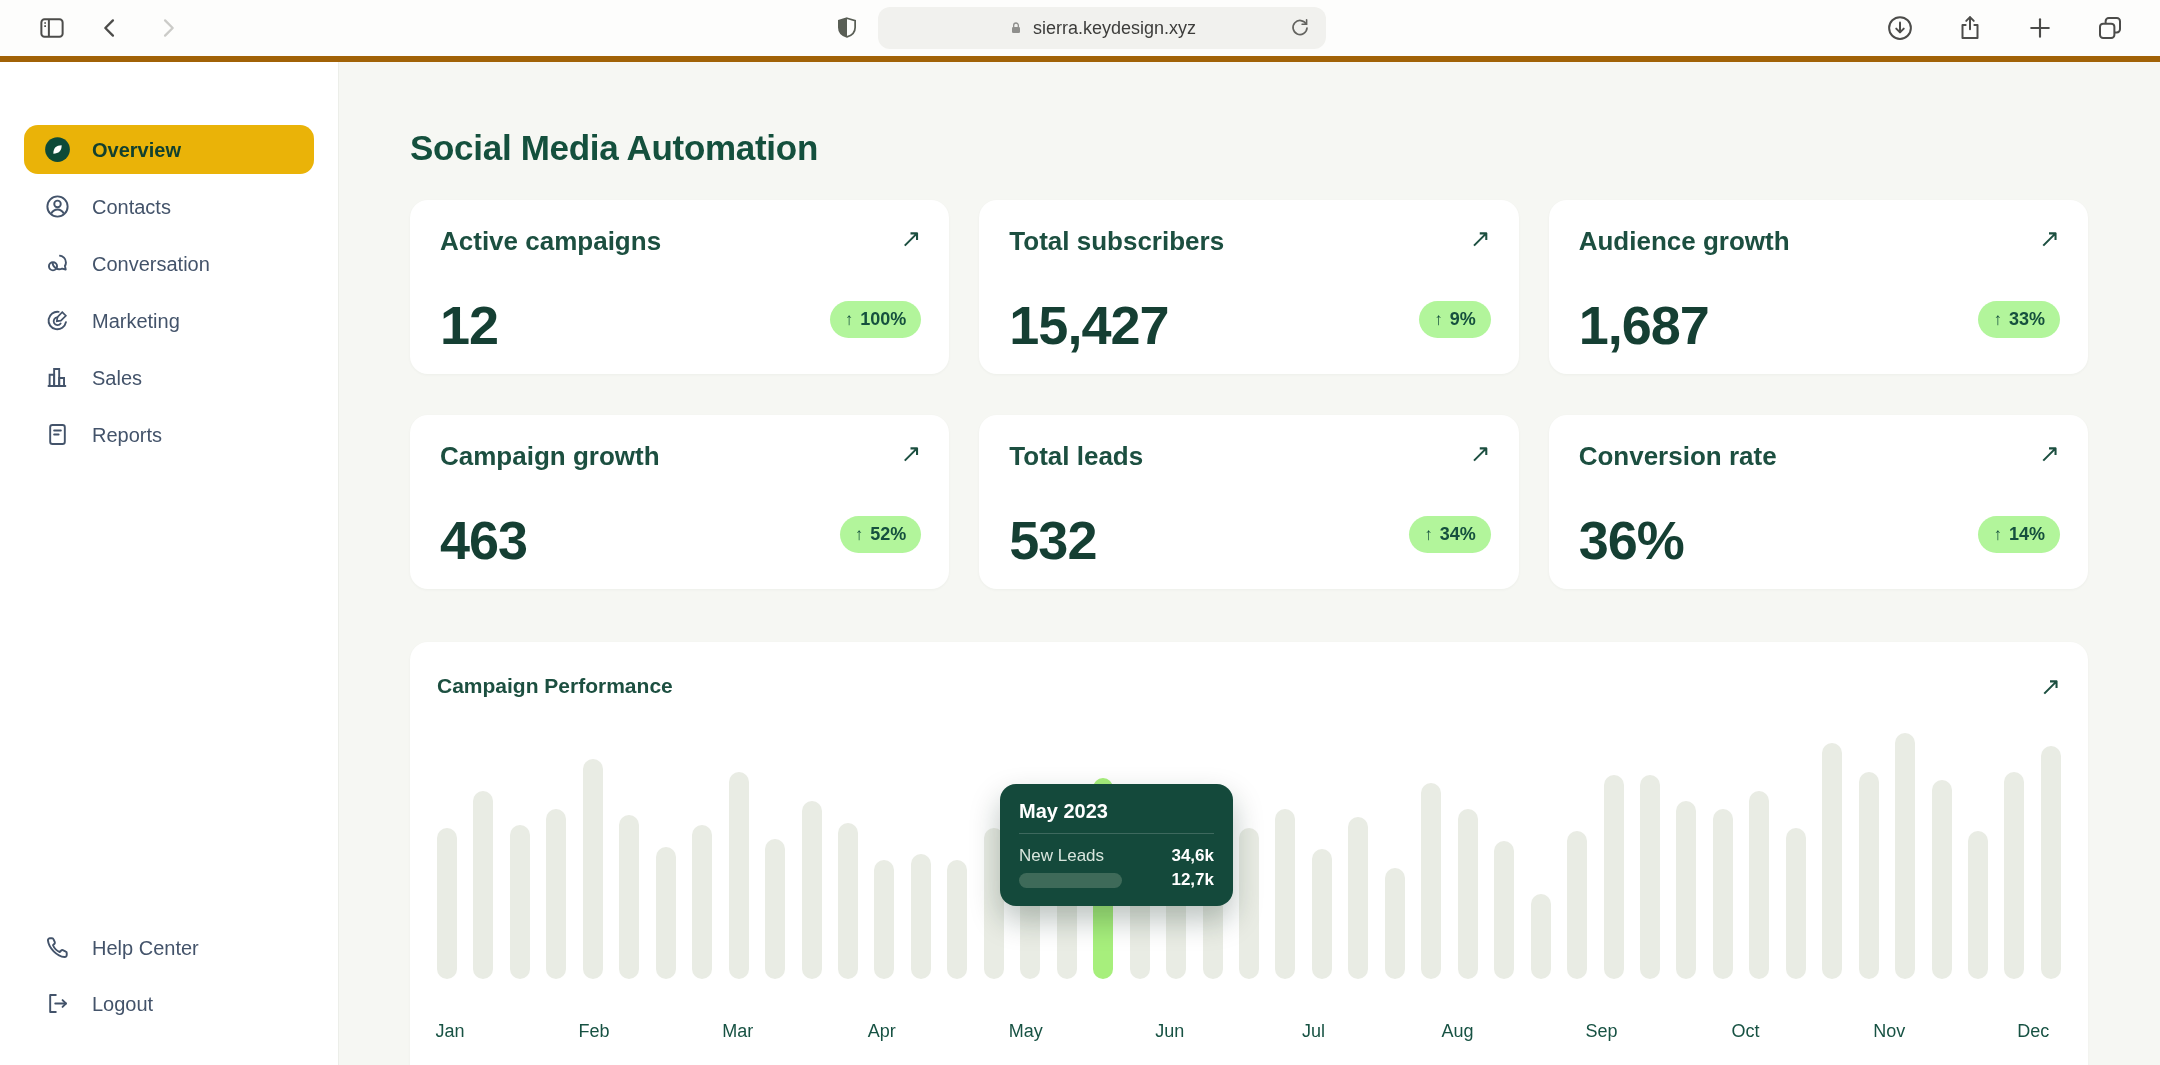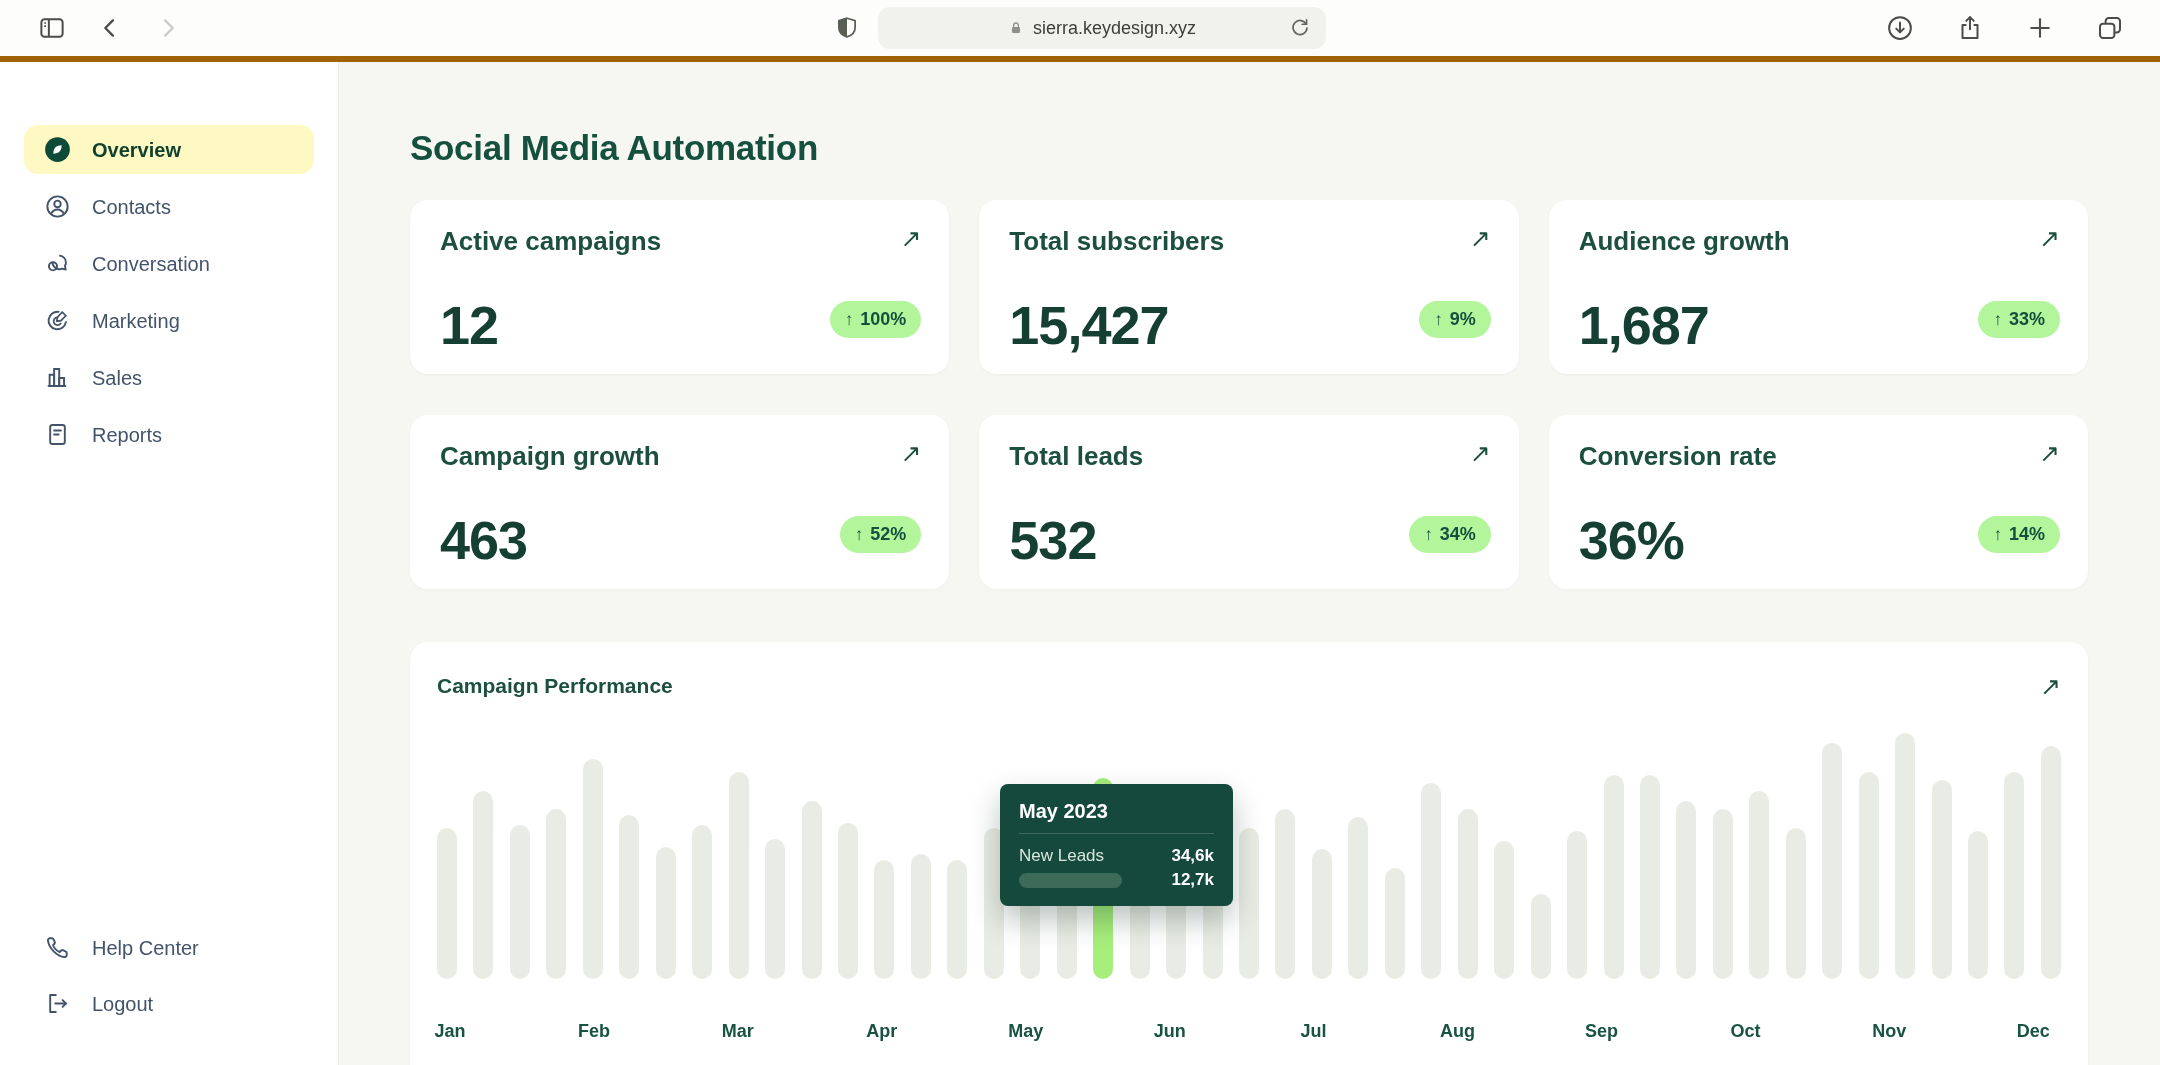--- a/index.html
+++ b/index.html
@@ -21,21 +21,21 @@
   .url-text { font-size:18px; color:#3d3d3b; }
   .reload { position:absolute; right:14px; top:9px; }
 
   
   .app { flex:1; display:flex; min-height:0; }
   .sidebar { width:339px; background:#ffffff; border-right:1px solid #eceee9;
     display:flex; flex-direction:column; padding:63px 24px 30px 24px; }
   .nav-item { display:flex; align-items:center; gap:21px; height:49px; padding:0 20px;
     border-radius:14px; margin-bottom:8px; color:#43536a; font-size:20px; cursor:pointer; }
   .nav-item .lbl { line-height:1; }
-  .nav-item.active { background:#fef9c3; color:#11402f; font-weight:bold; }
+  .nav-item.active { background:#eab308; color:#11402f; font-weight:bold; }
   .sidebar-footer { margin-top:auto; }
   .sidebar-footer .nav-item { margin-bottom:7px; }
 
   .content { flex:1; padding:66px 72px 0 71px; overflow:hidden; }
   .page-title { font-size:35px; font-weight:bold; color:#14503d; letter-spacing:-0.3px; }
 
   
   .cards { margin-top:32px; display:grid; grid-template-columns:repeat(3,1fr);
     gap:41px 30px; }
   .card { background:#ffffff; border-radius:18px; height:174px; padding:26px 28px 24px 30px;
@@ -54,26 +54,26 @@
   
   .chart-card { margin-top:53px; background:#ffffff; border-radius:18px;
     height:440px; padding:24px 27px 0 27px; box-shadow:0 1px 3px rgba(20,40,30,0.04); }
   .chart-head { display:flex; justify-content:space-between; align-items:center; height:40px; }
   .chart-title { font-size:21px; font-weight:bold; color:#1c4f40; }
   .plot-wrap { position:relative; margin-top:8px; }
   .bars { height:265px; display:flex; align-items:flex-end; justify-content:space-between; }
   .bar { width:20px; border-radius:10px; background:var(--bar-color,#e9ece4); }
   .bar.highlight { background:var(--hl-color,#a7ef7c); }
   .xlabels { position:relative; height:26px; margin-top:42px; }
-  .xlabel { position:absolute; transform:translateX(-50%); font-size:18px; font-weight:bold;
+  .xlabel { position:absolute; transform:translateX(-50%); font-size:18px; font-weight:normal;
     color:#175243; white-space:nowrap; }
 
   
   .tooltip { position:absolute; left:563px; top:70px; width:233px; height:122px;
-    background:#14493b; border-radius:8px; padding:16px 19px 14px 19px;
+    background:#14493b; border-radius:16px; padding:16px 19px 14px 19px;
     box-shadow:0 14px 30px rgba(10,40,30,0.28); z-index:5; }
   .tt-title { color:#ffffff; font-size:20px; font-weight:bold; }
   .tt-div { height:1px; background:rgba(255,255,255,0.18); margin:10px 0 10px 0; }
   .tt-row { display:flex; justify-content:space-between; align-items:center; height:24px; }
   .tt-label { color:#d9e6de; font-size:17px; }
   .tt-val { color:#ffffff; font-size:17px; font-weight:bold; }
   .tt-pill { width:103px; height:15px; border-radius:8px; background:#3e6a59; }
 
   svg.ic { display:block; }
 </style>

